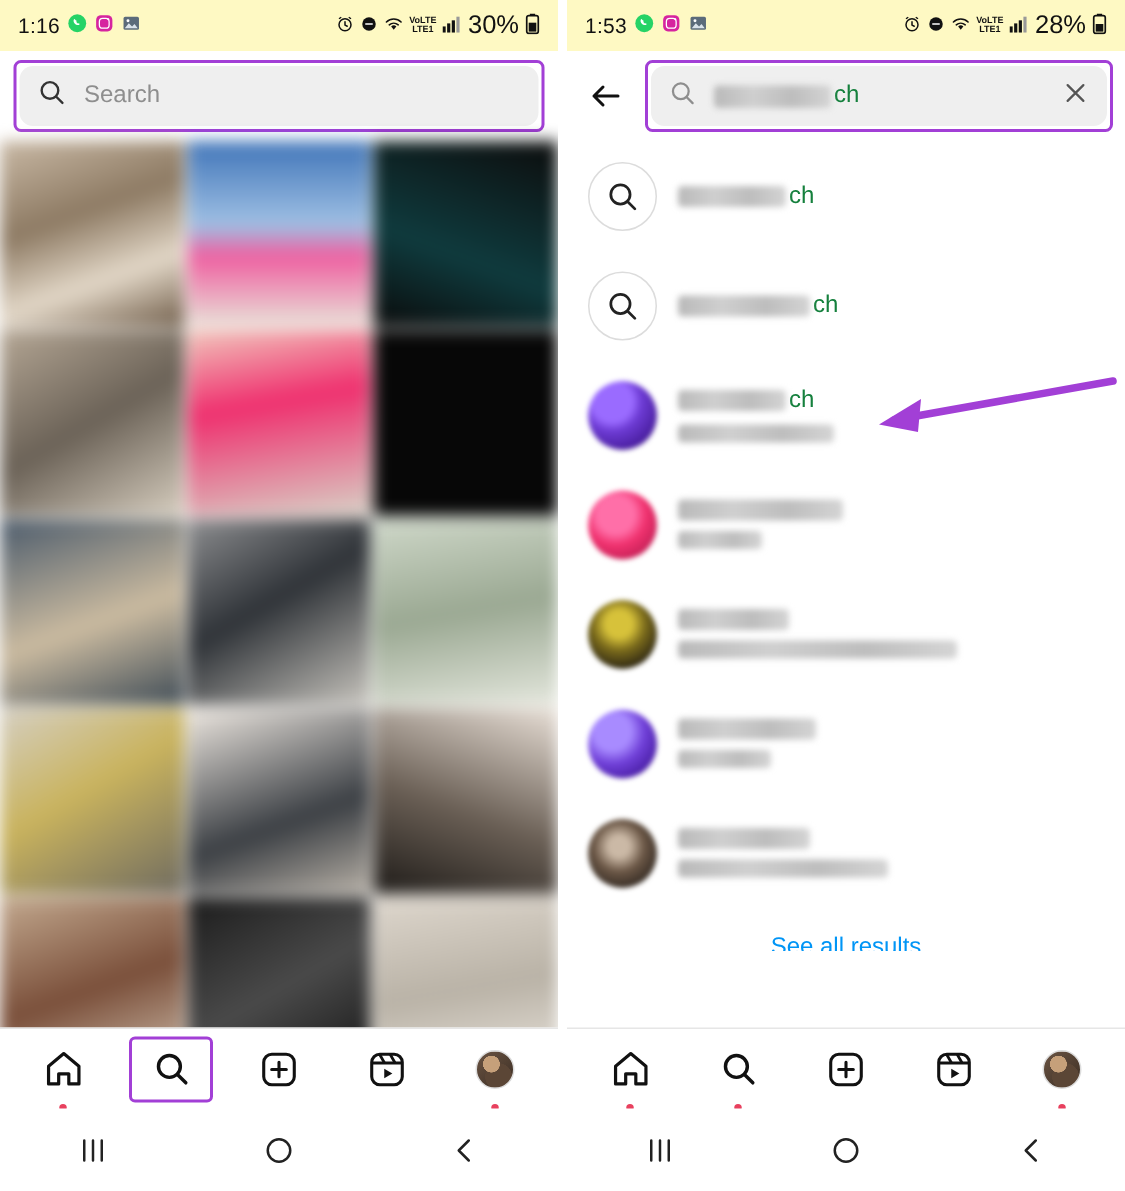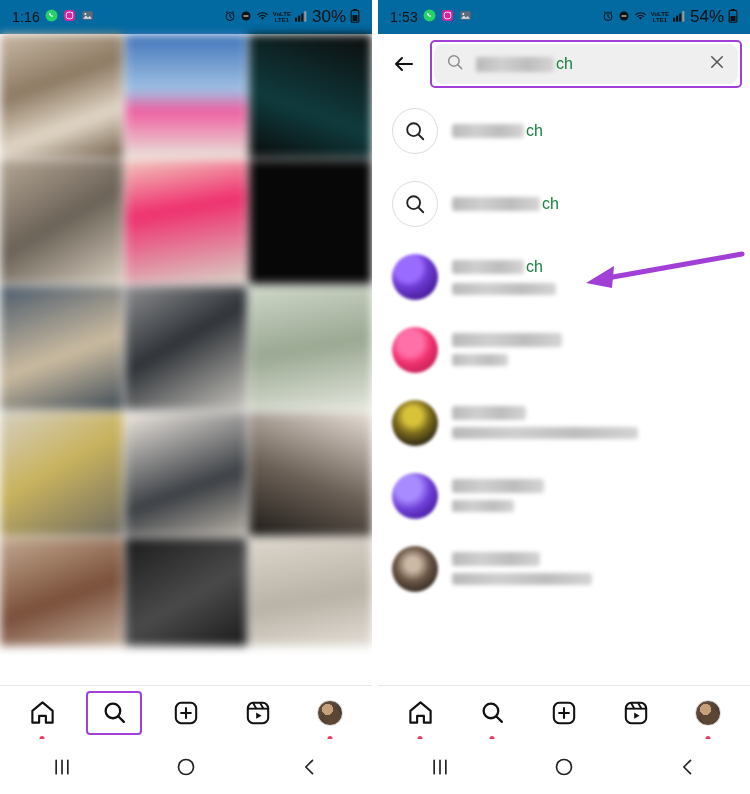--- a/index.html
+++ b/index.html
@@ -27,21 +27,21 @@
 
   
   .statusbar {
     height: 34px;
     display: flex;
     align-items: center;
     justify-content: space-between;
     padding: 0 12px 0 12px;
     font-size: 13px;
     color: #111;
-    background: #0369a1;
+    background: #fef9c3;
   }
   .sb-left { display: flex; align-items: center; gap: 5px; }
   .sb-time { font-size: 14px; font-weight: 500; color: #111; letter-spacing: .2px; }
   .sb-right { display: flex; align-items: center; gap: 4px; font-size: 11px; color: #111; }
   .ic { display: inline-block; vertical-align: middle; }
   .batt-txt { font-size: 17px; font-weight: 500; }
   .volte { font-size: 6px; line-height: 6px; text-align: center; color: #111; }
   .volte b { display:block; font-size:6px; font-weight:700; }
 
   
@@ -258,20 +258,33 @@
         <span class="ic">
           <svg width="10" height="14" viewBox="0 0 10 16">
               <rect x="3" y="0" width="4" height="1.6" fill="#111"></rect>
               <rect x="0.6" y="1.6" width="8.8" height="13.6" rx="1.6" fill="none" stroke="#111" stroke-width="1.3"></rect>
               <rect x="2.1" y="7" width="5.8" height="6.8" fill="#111"></rect>
             </svg>
         </span>
       </div>
     </div>
 
+    <div class="searchwrap">
+      <div class="search-outline">
+        <div class="searchbar">
+          <span class="ic">
+            <svg width="19" height="19" viewBox="0 0 24 24">
+                <circle cx="10.5" cy="10.5" r="7" fill="none" stroke="#333" stroke-width="2"></circle>
+                <path d="M15.8 15.8L21 21" stroke="#333" stroke-width="2" stroke-linecap="round"></path>
+              </svg>
+          </span>
+          <span class="search-ph">Search</span>
+        </div>
+      </div>
+    </div>
 
     <div class="grid">
       <div class="cell" style="background:linear-gradient(160deg,#c9b9a5,#8d7a63 40%,#e3d8c8 70%,#6d5a46)"></div>
       <div class="cell" style="background:linear-gradient(180deg,#3f74b8,#9fc0e4 45%,#ef5fa0 62%,#e8e2d8)"></div>
       <div class="cell" style="background:linear-gradient(200deg,#0c0c0c,#0f3b3e 60%,#0a0a0a)"></div>
       <div class="cell" style="background:linear-gradient(150deg,#b5a795,#6b6257 50%,#d8cfc0)"></div>
       <div class="cell" style="background:linear-gradient(170deg,#f2c8bd,#ef2f6e 40%,#d8d2c6)"></div>
       <div class="cell" style="background:#070707"></div>
       <div class="cell" style="background:linear-gradient(160deg,#4a5a6b,#cbbba0 55%,#3d4a55)"></div>
       <div class="cell" style="background:linear-gradient(150deg,#8e8f91,#2f3338 45%,#c9c6bf)"></div>
@@ -388,21 +401,21 @@
           <b>LTE1</b>
         </span>
         <span class="ic">
           <svg width="13" height="12" viewBox="0 0 16 14">
               <rect x="0" y="9" width="2.6" height="5" fill="#111"></rect>
               <rect x="3.8" y="6.5" width="2.6" height="7.5" fill="#111"></rect>
               <rect x="7.6" y="4" width="2.6" height="10" fill="#111"></rect>
               <rect x="11.4" y="1" width="2.6" height="13" fill="#999"></rect>
             </svg>
         </span>
-        <span class="batt-txt">54%</span>
+        <span class="batt-txt">28%</span>
         <span class="ic">
           <svg width="10" height="14" viewBox="0 0 10 16">
               <rect x="3" y="0" width="4" height="1.6" fill="#111"></rect>
               <rect x="0.6" y="1.6" width="8.8" height="13.6" rx="1.6" fill="none" stroke="#111" stroke-width="1.3"></rect>
               <rect x="2.1" y="8" width="5.8" height="5.8" fill="#111"></rect>
             </svg>
         </span>
       </div>
     </div>
 
@@ -501,20 +514,21 @@
       </div>
 
       <div class="res-row">
         <div class="res-av av5"></div>
         <div class="res-lines">
           <span class="blurtxt" style="width:88px;height:14px;"></span>
           <span class="blurtxt" style="width:140px;height:12px;"></span>
         </div>
       </div>
 
+      <div class="see-all">See all results</div>
     </div>
 
     <svg class="arrow" style="left:178px; top:244px;" width="192" height="50" viewBox="0 0 192 50">
       <path d="M186 10 L40 36" stroke="#a23fd6" stroke-width="5" stroke-linecap="round" fill="none"></path>
       <path d="M30 39 L58 22 L56 44 Z" fill="#a23fd6"></path>
     </svg>
 
     <div class="navbar">
       <div class="nav-item">
         <svg width="27" height="27" viewBox="0 0 24 24">

